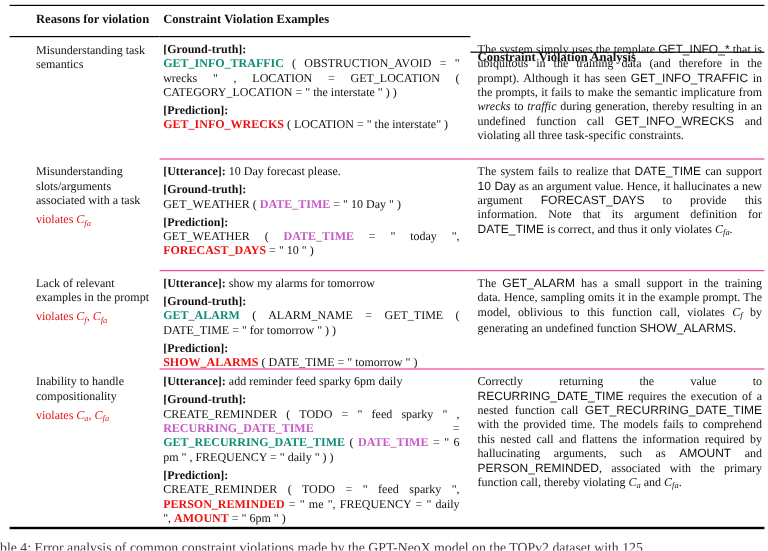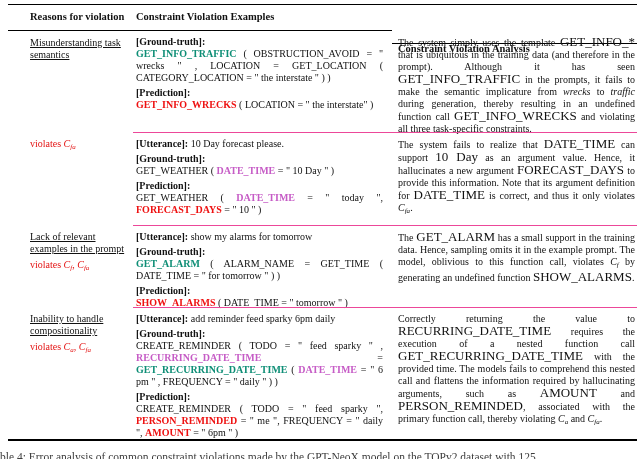--- a/index.html
+++ b/index.html
@@ -11,29 +11,29 @@
        border-top:1.5px solid #000;border-bottom:2.2px solid #000;}
   .cell{box-sizing:border-box;}
   .hcell{border-bottom:1.3px solid #000;font-weight:bold;font-size:10.5px;padding-top:6px;}
   .h1{padding-left:22px;}
   .h2{padding-left:3px;}
   .h3{padding-left:6px;margin-top:32px;}
   .c1{padding:6px 6px 0 22px;}
   .c2{padding:5px 9px 0 3px;}
   .c3{padding:5px 2px 0 6px;text-align:justify;}
   .rsep{border-top:1px solid #ec4899;}
-  .reason-text{margin-bottom:4px;text-decoration:underline;}
+  .reason-text{margin-bottom:4px;}
   .violates{color:#e31212;}
   .blk{margin-bottom:3px;}
   .blk-label{font-weight:bold;}
   .code{text-align:justify;}
   .sg-tealb{color:#0e8e76;font-weight:bold;}
   .sg-redb{color:#ee1111;font-weight:bold;}
   .sg-orchb{color:#c65cc6;font-weight:bold;}
-  .sg-mono{font-family:Liberation Serif, serif;font-size:13px;}
+  .sg-mono{font-family:Liberation Sans, sans-serif;font-size:10px;}
   .sg-i{font-style:italic;}
   .sg-math{font-style:italic;}
   .sg-msub{font-style:italic;font-size:7px;vertical-align:-2px;}
   .sg-red{color:#e31212;}
   .caption{position:absolute;left:0px;top:451px;width:640px;font-size:11.5px;color:#3c3c3c;
            white-space:nowrap;overflow:hidden;}
 </style>
 </head>
 <body>
 
@@ -53,20 +53,21 @@
           <div class="code"><span class="sg-tealb">GET_INFO_TRAFFIC</span><span> ( OBSTRUCTION_AVOID = " wrecks " , LOCATION = GET_LOCATION ( CATEGORY_LOCATION = " the interstate " ) )</span></div>
         </div>
       <div class="blk">
           <div class="blk-label">[Prediction]:</div>
           <div class="code"><span class="sg-redb">GET_INFO_WRECKS</span><span> ( LOCATION = " the interstate" )</span></div>
         </div>
     </div>
     <div class="cell c3"><span>The system simply uses the template </span><span class="sg-mono">GET_INFO_*</span><span> that is ubiquitous in the training data (and therefore in the prompt).  Although it has seen </span><span class="sg-mono">GET_INFO_TRAFFIC</span><span> in the prompts, it fails to make the semantic implicature from </span><span class="sg-i">wrecks</span><span> to </span><span class="sg-i">traffic</span><span> during generation, thereby resulting in an undefined function call </span><span class="sg-mono">GET_INFO_WRECKS</span><span> and violating all three task-specific constraints.</span></div>
 
     <div class="cell c1">
+      <div class="reason-text">Misunderstanding slots/arguments associated with a task</div>
       <div class="violates"><span class="sg-red">violates </span><span class="sg-red sg-math">C</span><span class="sg-red sg-msub">fa</span></div>
     </div>
     <div class="cell c2 rsep">
       <div class="blk"><span class="blk-label">[Utterance]:</span> <span>10 Day forecast please.</span></div>
       <div class="blk">
           <div class="blk-label">[Ground-truth]:</div>
           <div class="code"><span>GET_WEATHER ( </span><span class="sg-orchb">DATE_TIME</span><span> = " 10 Day " )</span></div>
         </div>
       <div class="blk">
           <div class="blk-label">[Prediction]:</div>

